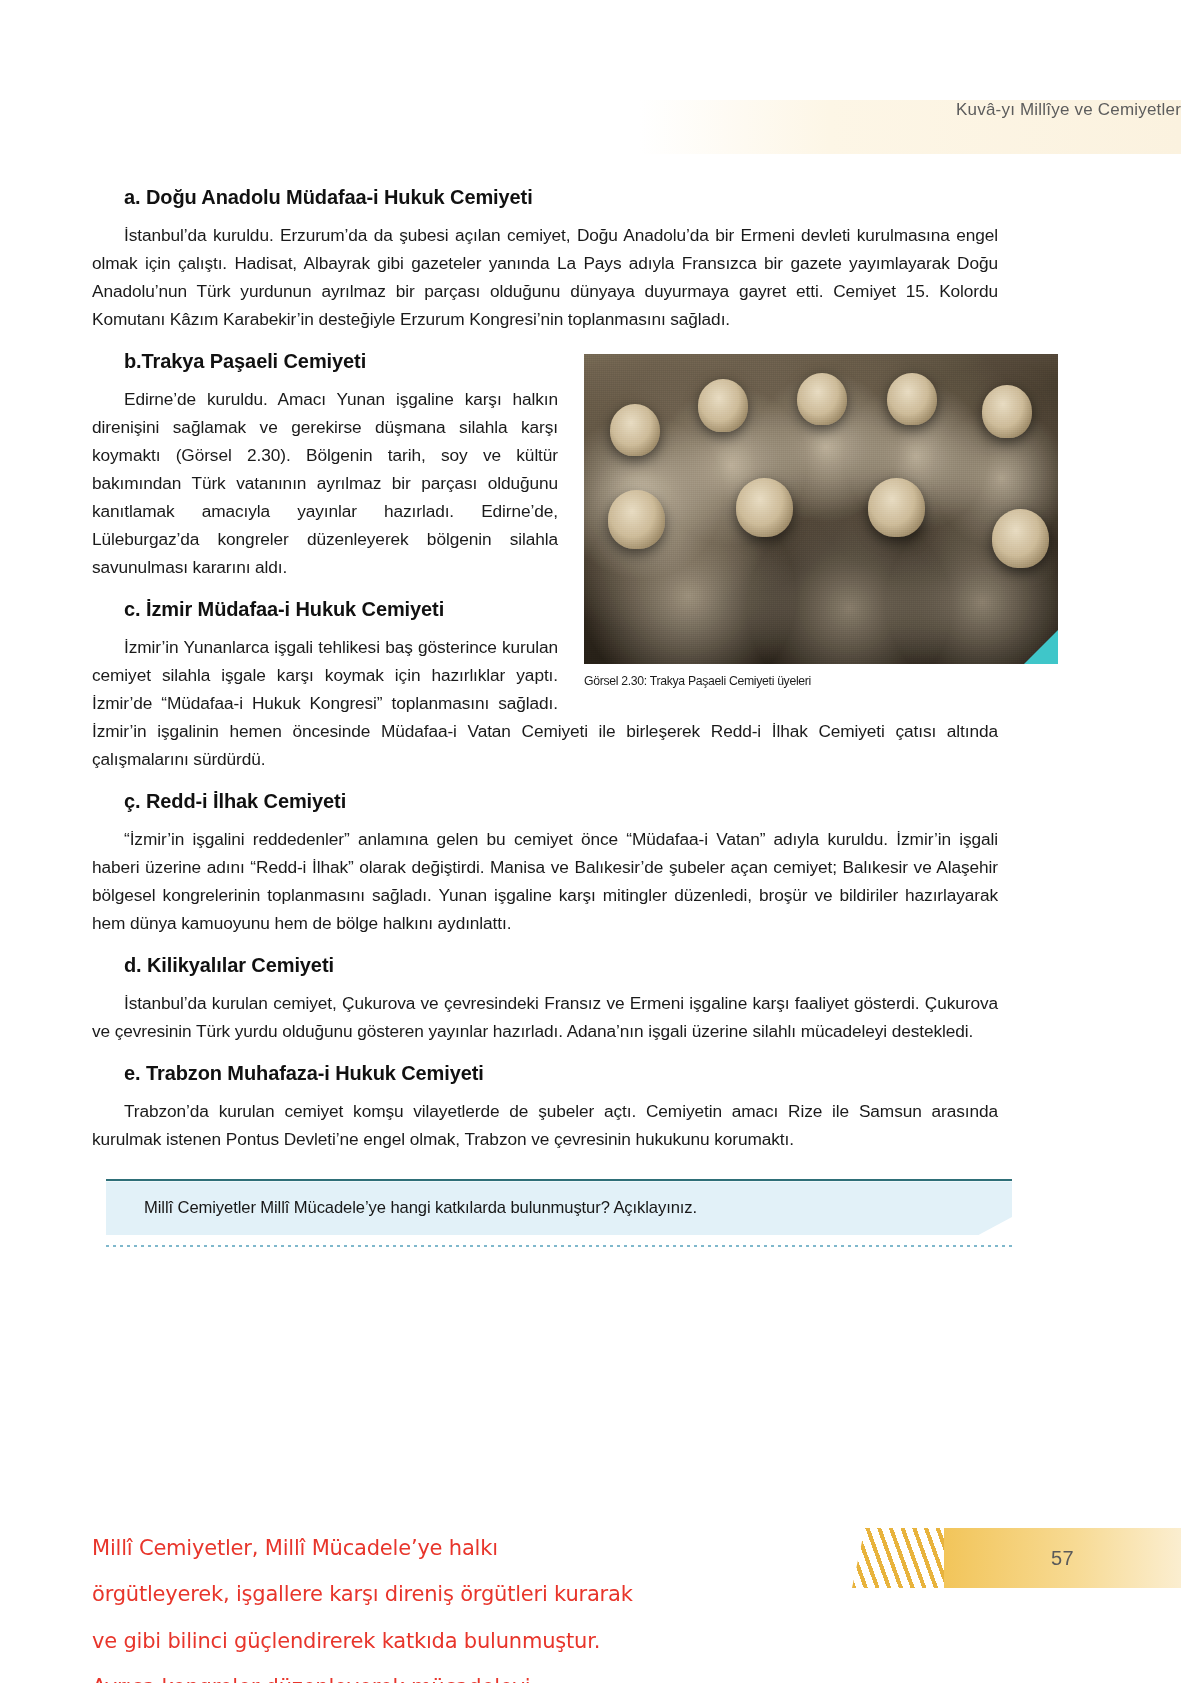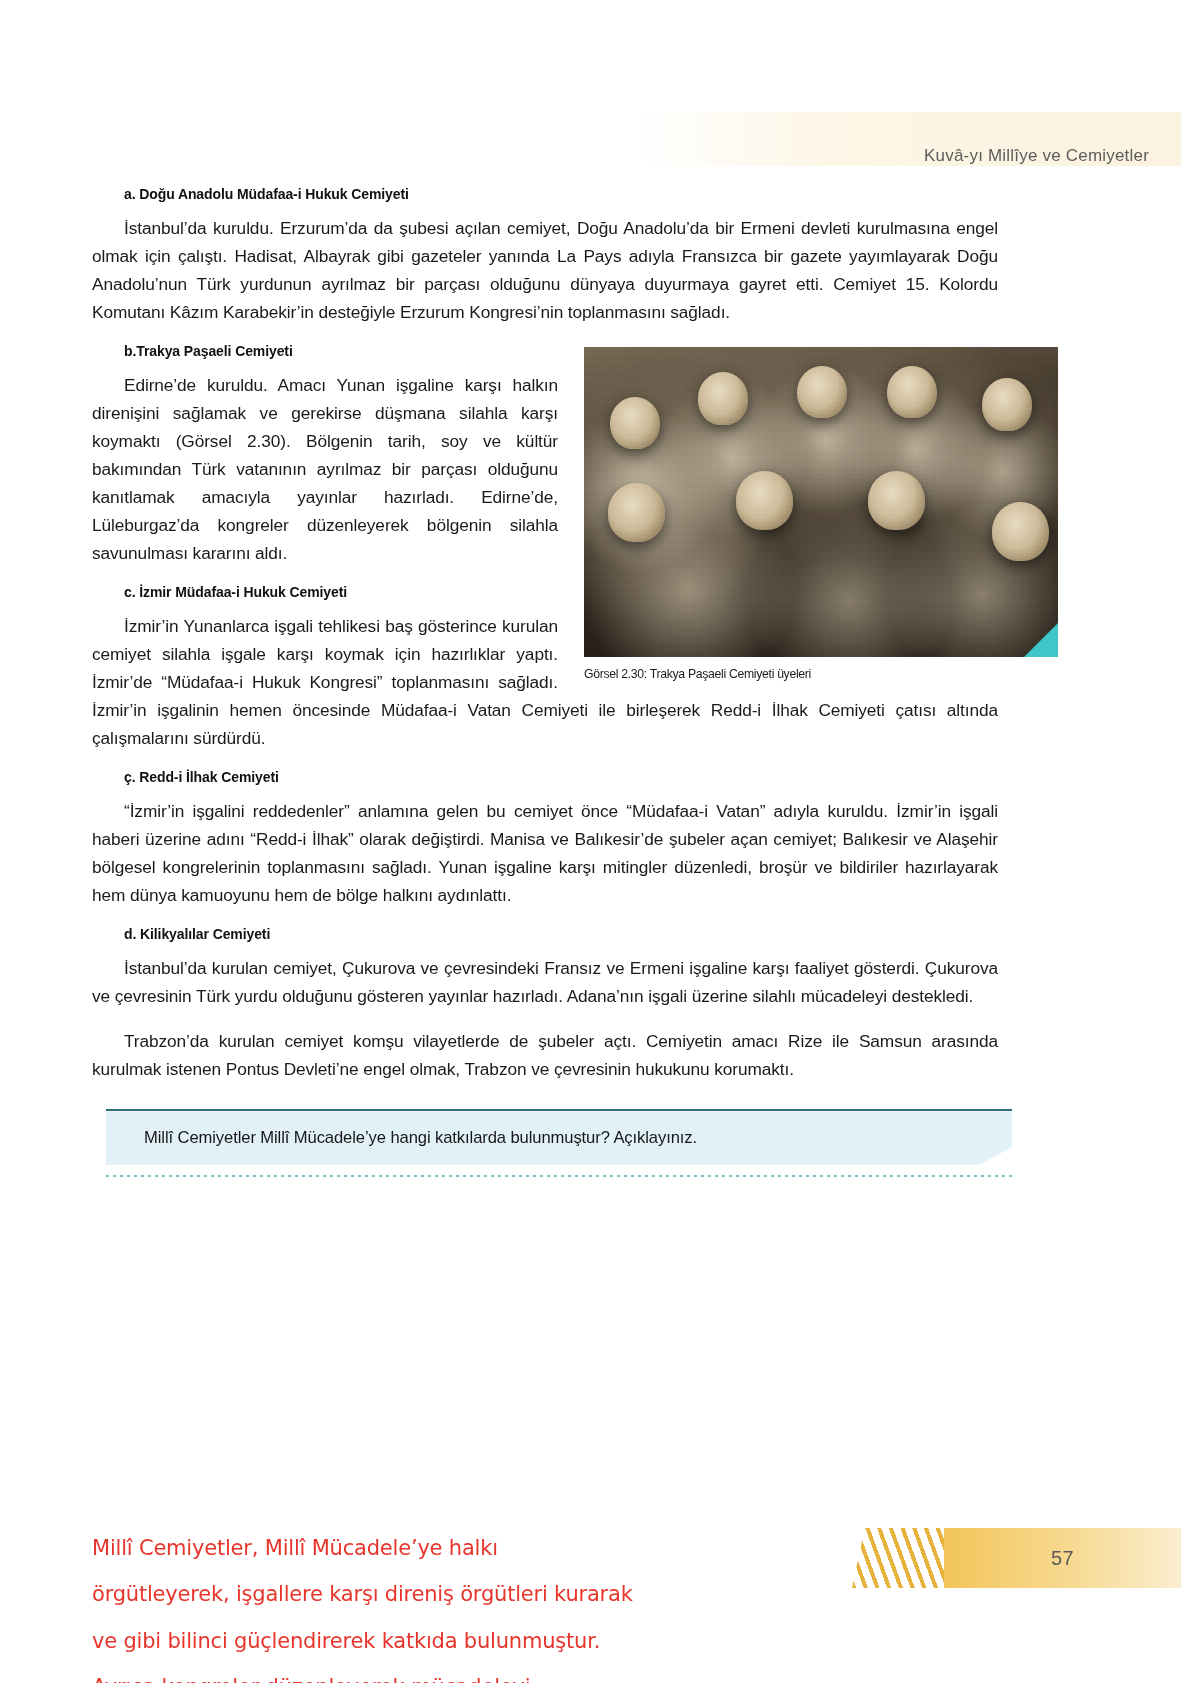--- a/index.html
+++ b/index.html
@@ -12,45 +12,44 @@
     width: 1181px; height: 1683px;
     position: relative;
     font-family: "Liberation Sans", sans-serif;
     color: #1a1a1a;
     overflow: hidden;
   }
 
   
   .header-band {
     position: absolute;
-    top: 112px; left: 640px;
+    top: 100px; left: 640px;
     width: 541px; height: 54px;
     background: linear-gradient(to right, #ffffff 0%, #fdf6e6 35%, #fbf2df 100%);
     display: flex;
-    align-items: flex-end;
+    align-items: flex-start;
     justify-content: flex-end;
-    padding-right: 32px;
   }
   .header-title {
     font-size: 17px;
     color: #5d5d5d;
     letter-spacing: 0.2px;
     white-space: nowrap;
   }
 
   
   .page-content {
     position: absolute;
     top: 186px;
     left: 92px;
     width: 906px;
   }
 
   h3.sec-head {
-    font-size: 14px;
+    font-size: 20px;
     font-weight: bold;
     margin: 0 0 12px 0;
     padding-left: 32px;
     letter-spacing: -0.1px;
     color: #111;
   }
   .blk { margin-bottom: 17px; }
 
   p.body-par {
     font-size: 17.3px;
@@ -252,20 +251,21 @@
     <h3 class="sec-head">ç. Redd-i İlhak Cemiyeti</h3>
     <p class="body-par">“İzmir’in işgalini reddedenler” anlamına gelen bu cemiyet önce “Müdafaa-i Vatan” adıyla kuruldu. İzmir’in işgali haberi üzerine adını “Redd-i İlhak” olarak değiştirdi. Manisa ve Balıkesir’de şubeler açan cemiyet; Balıkesir ve Alaşehir bölgesel kongrelerinin toplanmasını sağladı. Yunan işgaline karşı mitingler düzenledi, broşür ve bildiriler hazırlayarak hem dünya kamuoyunu hem de bölge halkını aydınlattı.</p>
   </div>
 
   <div class="blk">
     <h3 class="sec-head">d. Kilikyalılar Cemiyeti</h3>
     <p class="body-par">İstanbul’da kurulan cemiyet, Çukurova ve çevresindeki Fransız ve Ermeni işgaline karşı faaliyet gösterdi. Çukurova ve çevresinin Türk yurdu olduğunu gösteren yayınlar hazırladı. Adana’nın işgali üzerine silahlı mücadeleyi destekledi.</p>
   </div>
 
   <div class="blk">
+    <h3 class="sec-head">e. Trabzon Muhafaza-i Hukuk Cemiyeti</h3>
     <p class="body-par">Trabzon’da kurulan cemiyet komşu vilayetlerde de şubeler açtı. Cemiyetin amacı Rize ile Samsun arasında kurulmak istenen Pontus Devleti’ne engel olmak, Trabzon ve çevresinin hukukunu korumaktı.</p>
   </div>
 
 
   <div class="q-wrap">
     <div class="q-rule-top"></div>
     <div class="q-box">
       <span class="q-text">Millî Cemiyetler Millî Mücadele’ye hangi katkılarda bulunmuştur? Açıklayınız.</span>
     </div>
     <div class="q-rule-bottom"></div>

